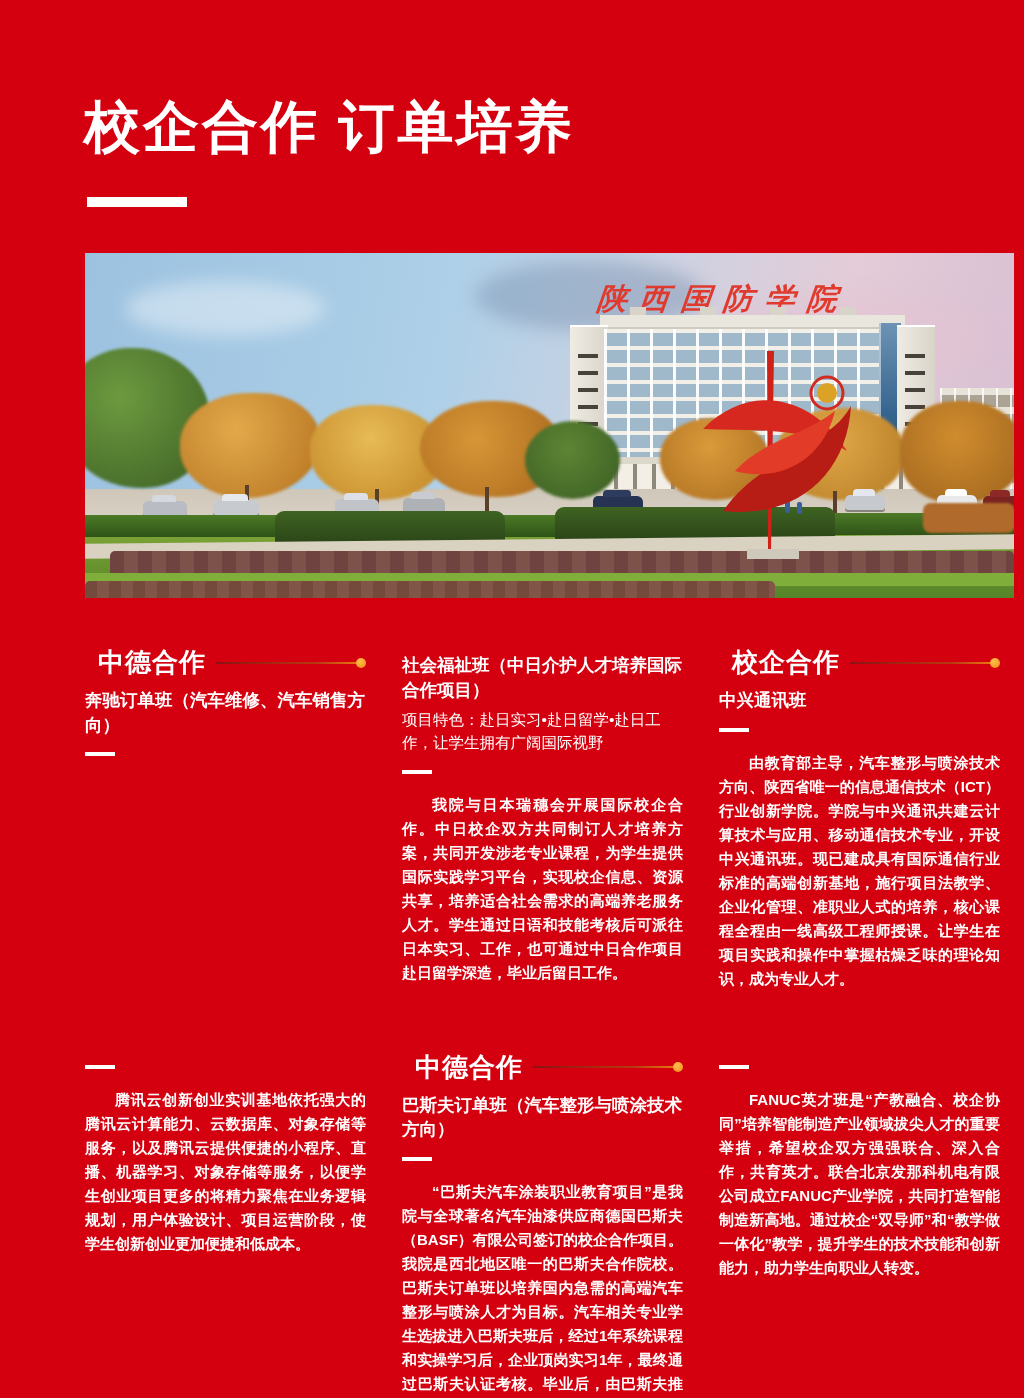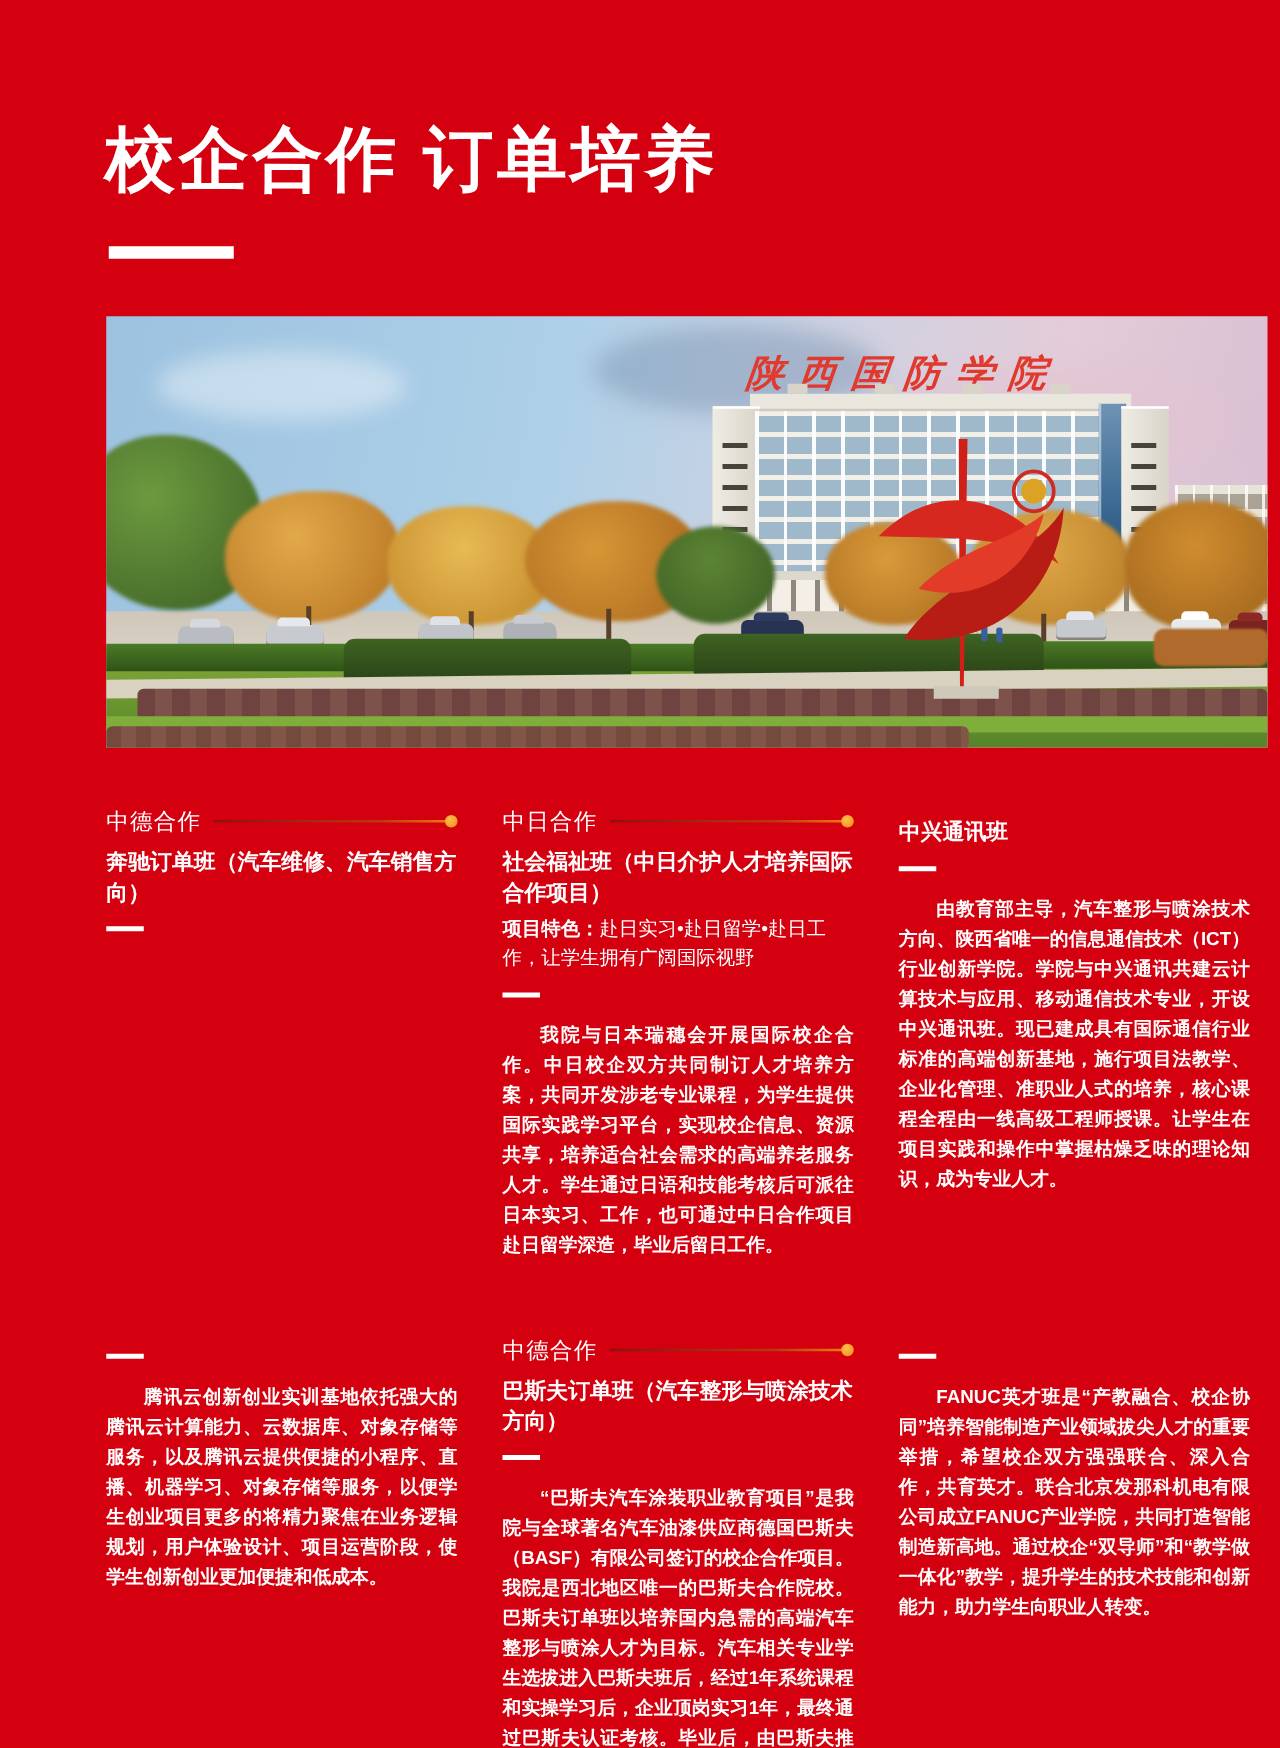--- a/index.html
+++ b/index.html
@@ -130,34 +130,34 @@
   .sculpture { position:absolute; left:610px; top:98px; width:160px; height:215px; }
 
   
   .sections {
     position:absolute; left:85px; top:645px; width:915px;
     display:grid; grid-template-columns:repeat(3,1fr);
     column-gap:36px; row-gap:46px;
   }
   .section { min-width:0; }
   .sec-head { display:flex; align-items:center; gap:10px; }
-  .sec-title { font-size:18px; font-weight:normal; white-space:nowrap; letter-spacing:1px; }
+  .sec-title { font-size:26px; font-weight:bold; white-space:nowrap; letter-spacing:1px;margin-left:13px; }
   .sec-line {
     flex:1; height:2px; position:relative; margin-right:5px;
     background:linear-gradient(90deg,#8c1013 0%,#b83a10 70%,#ef7d10 100%);
   }
   .sec-line::after {
     content:""; position:absolute; right:-5px; top:-4px;
     width:10px; height:10px; border-radius:50%;
     background:radial-gradient(circle at 40% 35%,#fbbf4e,#f28a14);
   }
   .sec-sub { font-size:17.5px; font-weight:bold; line-height:1.4; margin-top:8px; }
   .sec-sub:empty { display:none; }
   .sec-feature { font-size:15.5px; line-height:1.5; margin-top:6px; }
-  .sec-feature .lbl { font-weight:bold; }
+  .sec-feature .lbl { font-weight:normal; }
   .sec-dash { width:30px; height:4px; background:#fff; margin:15px 0 19px; }
   .section p {
     font-size:15px; font-weight:600; line-height:1.6;
     text-align:justify; text-indent:2em; margin-bottom:13px;
   }
 </style>
 </head>
 <body>
 
 <h1 class="page-title">校企合作 订单培养</h1>
@@ -245,33 +245,33 @@
   <div class="section">
     <div class="sec-head">
       <span class="sec-title">中德合作</span>
       <span class="sec-line"></span>
     </div>
     <div class="sec-sub">奔驰订单班（汽车维修、汽车销售方向）</div>
     <div class="sec-dash"></div>
   </div>
 
   <div class="section">
-    <div class="sec-head">
-      <span class="sec-title">中日合作</span>
-      <span class="sec-line"></span>
-    </div>
     <div class="sec-sub">社会福祉班（中日介护人才培养国际合作项目）</div>
     <div class="sec-feature">
       <span class="lbl">项目特色：</span><span>赴日实习•赴日留学•赴日工作，让学生拥有广阔国际视野</span>
     </div>
     <div class="sec-dash"></div>
     <p>我院与日本瑞穗会开展国际校企合作。中日校企双方共同制订人才培养方案，共同开发涉老专业课程，为学生提供国际实践学习平台，实现校企信息、资源共享，培养适合社会需求的高端养老服务人才。学生通过日语和技能考核后可派往日本实习、工作，也可通过中日合作项目赴日留学深造，毕业后留日工作。</p>
   </div>
 
   <div class="section">
+    <div class="sec-head">
+      <span class="sec-title">校企合作</span>
+      <span class="sec-line"></span>
+    </div>
     <div class="sec-sub">中兴通讯班</div>
     <div class="sec-dash"></div>
     <p>由教育部主导，汽车整形与喷涂技术方向、陕西省唯一的信息通信技术（ICT）行业创新学院。学院与中兴通讯共建云计算技术与应用、移动通信技术专业，开设中兴通讯班。现已建成具有国际通信行业标准的高端创新基地，施行项目法教学、企业化管理、准职业人式的培养，核心课程全程由一线高级工程师授课。让学生在项目实践和操作中掌握枯燥乏味的理论知识，成为专业人才。</p>
   </div>
 
   <div class="section">
 
     <div class="sec-dash"></div>
     <p>腾讯云创新创业实训基地依托强大的腾讯云计算能力、云数据库、对象存储等服务，以及腾讯云提供便捷的小程序、直播、机器学习、对象存储等服务，以便学生创业项目更多的将精力聚焦在业务逻辑规划，用户体验设计、项目运营阶段，使学生创新创业更加便捷和低成本。</p>
 

